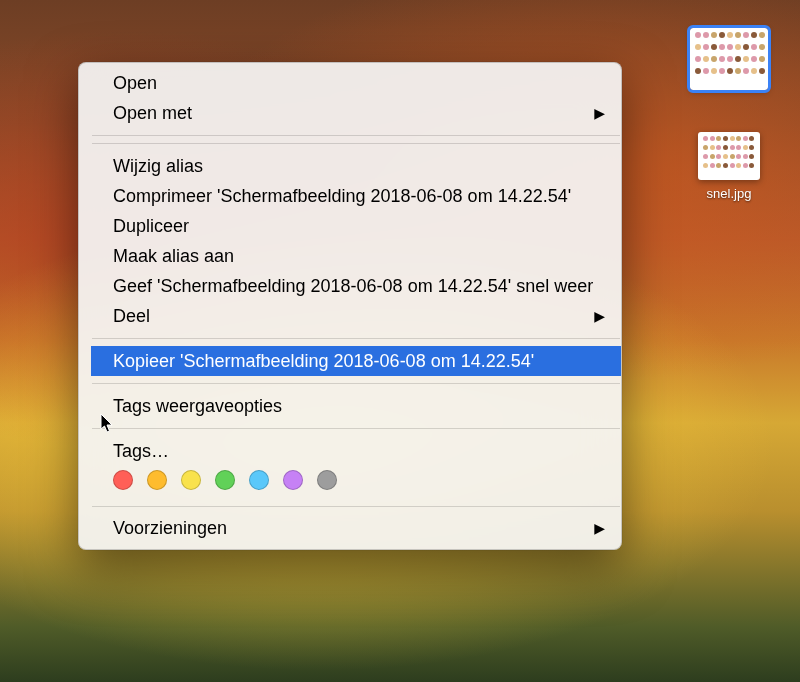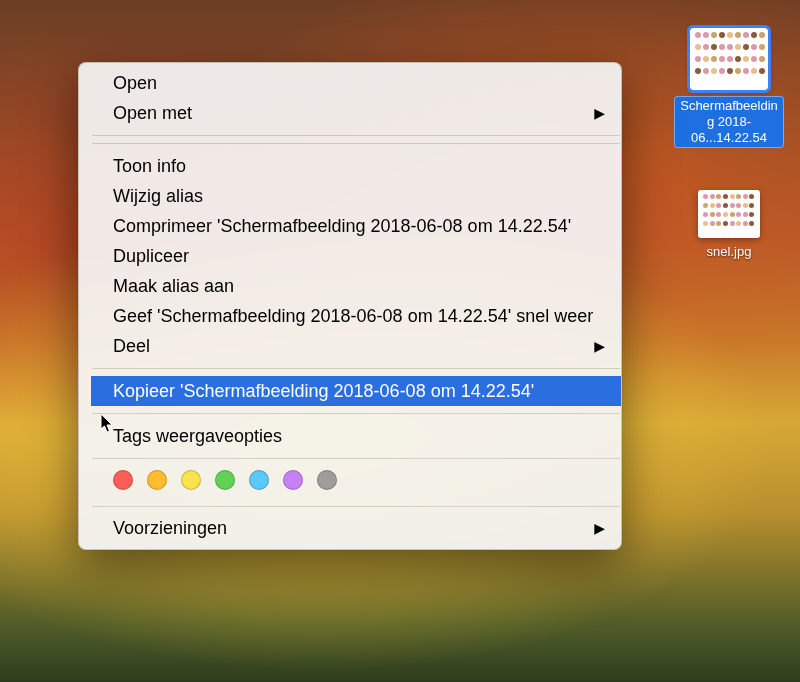--- a/index.html
+++ b/index.html
@@ -210,21 +210,20 @@
           <span></span>
           <span></span>
           <span></span>
           <span></span>
           <span></span>
           <span></span>
           <span></span>
           <span></span>
       </div>
     </div>
-    <div class="file-label selected">Schermafbeelding 2018-06...14.22.54</div>
   </div>
 
   <div class="desktop-file">
     <div class="file-thumb small">
       <div class="thumb-grid">
         <span></span>
           <span></span>
           <span></span>
           <span></span>
           <span></span>
@@ -270,23 +269,20 @@
     <span>Open met</span>
     <span class="arrow">▶</span>
   </div>
 
   <div class="menu-sep"></div>
 
 
   <div class="menu-sep"></div>
 
   <div class="menu-item">
-    <span>Toon info</span>
-  </div>
-  <div class="menu-item">
     <span>Wijzig alias</span>
   </div>
   <div class="menu-item">
     <span>Comprimeer 'Schermafbeelding 2018-06-08 om 14.22.54'</span>
   </div>
   <div class="menu-item">
     <span>Dupliceer</span>
   </div>
   <div class="menu-item">
     <span>Maak alias aan</span>
@@ -306,20 +302,23 @@
   </div>
 
   <div class="menu-sep"></div>
 
   <div class="menu-item">
     <span>Tags weergaveopties</span>
   </div>
 
   <div class="menu-sep"></div>
 
+  <div class="menu-item">
+    <span>Tags…</span>
+  </div>
   <div class="tags-row">
     <div class="tag-dot" style="background:#ff5f57;"></div>
     <div class="tag-dot" style="background:#febc2e;"></div>
     <div class="tag-dot" style="background:#f9e24c;"></div>
     <div class="tag-dot" style="background:#61d158;"></div>
     <div class="tag-dot" style="background:#5ac8fa;"></div>
     <div class="tag-dot" style="background:#c681f5;"></div>
     <div class="tag-dot" style="background:#9d9d9d;"></div>
   </div>
 

